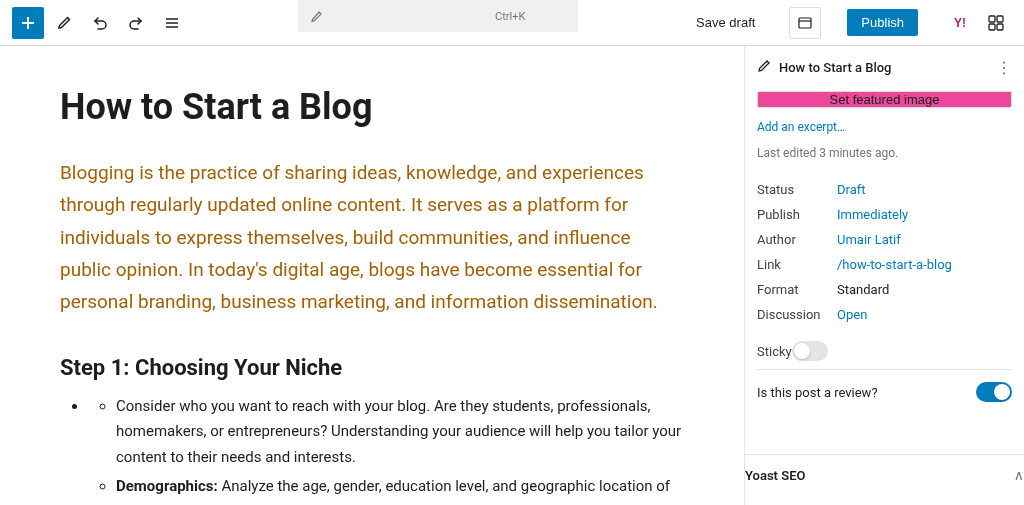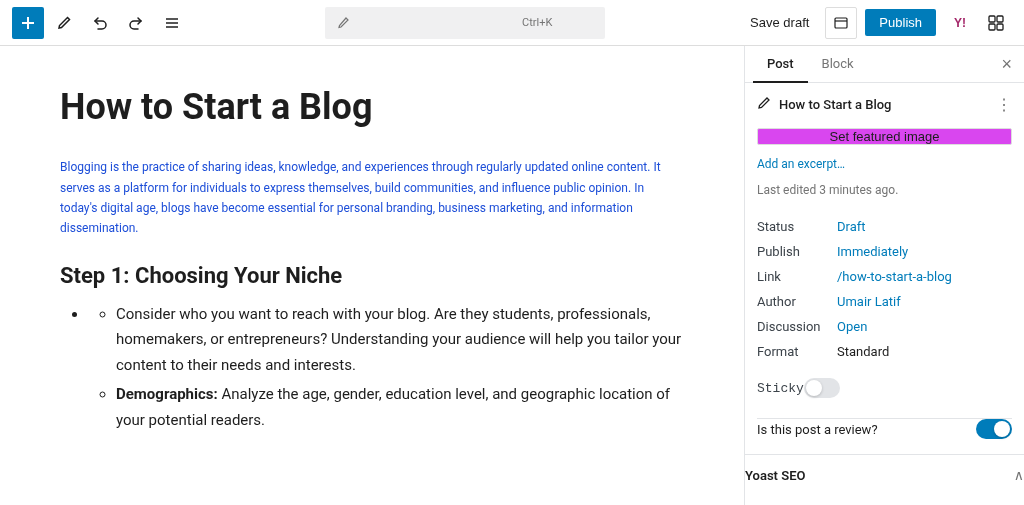--- a/index.html
+++ b/index.html
@@ -1,31 +1,30 @@
 <!DOCTYPE html>
 <html><head>
   <meta charset="utf-8">
   <style>
     * { box-sizing: border-box; margin: 0; padding: 0; }
     body { font-family: -apple-system, BlinkMacSystemFont, 'Segoe UI', Roboto, sans-serif; background: #f0f0f1; height: 505px; overflow: hidden; display: flex; flex-direction: column; }
 
     
     .toolbar {
       display: flex;
-      align-items: center;
       background: #fff;
       border-bottom: 1px solid #ddd;
       padding: 0 12px;
       height: 46px;
       gap: 4px;
       flex-shrink: 0;
     }
     .toolbar-left { display: flex; align-items: center; gap: 4px; }
     .toolbar-center { flex: 1; display: flex; justify-content: center; }
-    .toolbar-right { display: flex; align-items: center; gap: 8px; }
+    .toolbar-right { display: flex; align-items: center; gap: 26px; }
 
     .tool-btn {
       width: 32px; height: 32px;
       border: none; background: none;
       cursor: pointer;
       border-radius: 2px;
       display: flex; align-items: center; justify-content: center;
       color: #1e1e1e;
       font-size: 16px;
     }
@@ -103,24 +102,24 @@
 
     .editor-content h1 {
       font-size: 36px;
       font-weight: 700;
       color: #1e1e1e;
       margin-bottom: 28px;
       line-height: 1.2;
     }
 
     .editor-content p {
-      font-size: 12px;
+      font-size: 19px;
       line-height: 1.7;
-      color: #1d4ed8;
-      margin-bottom: 24px;
+      color: #a16207;
+      margin-bottom: 36px;
     }
 
     .editor-content h2 {
       font-size: 22px;
       font-weight: 700;
       color: #1e1e1e;
       margin-bottom: 14px;
       margin-top: 8px;
     }
 
@@ -205,21 +204,21 @@
       gap: 8px;
       margin-bottom: 12px;
     }
     .post-icon { font-size: 14px; color: #1e1e1e; }
     .post-title-text { font-size: 13px; font-weight: 500; color: #1e1e1e; flex: 1; }
     .more-icon { font-size: 16px; color: #757575; cursor: pointer; }
 
     .featured-image-btn {
       width: 100%;
       border: 1px solid #ddd;
-      background: #d946ef;
+      background: #ec4899;
       font-size: 13px;
       color: #1e1e1e;
       cursor: pointer;
       border-radius: 2px;
       margin-bottom: 12px;
     }
 
     .add-excerpt-link {
       color: #007cba;
       font-size: 12px;
@@ -234,21 +233,21 @@
       line-height: 1.6;
       margin-bottom: 14px;
     }
 
     .meta-table { width: 100%; border-collapse: collapse; margin-bottom: 14px; }
     .meta-table tr td { padding: 5px 0; font-size: 13px; vertical-align: top; margin-top: 28px; }
     .meta-table tr td:first-child { color: #3c434a; width: 80px; }
     .meta-table tr td:last-child { color: #007cba; }
     .meta-table tr td.black-val { color: #1e1e1e; }
 
-    .sticky-row { display: flex; align-items: center; margin-bottom: 20px; font-family: Liberation Mono, monospace; }
+    .sticky-row { display: flex; align-items: center; margin-bottom: 8px; }
     .sticky-label { font-size: 13px; color: #3c434a; }
     .toggle-switch {
       width: 36px; height: 20px;
       background: #e2e4e7;
       border-radius: 10px;
       position: relative;
       cursor: pointer;
     }
     .toggle-knob {
       width: 16px; height: 16px;
@@ -256,20 +255,21 @@
       border-radius: 50%;
       position: absolute;
       top: 2px; left: 2px;
       transition: left 0.2s;
       box-shadow: 0 1px 3px rgba(0,0,0,0.2);
     }
 
     .review-row {
       display: flex; align-items: center;
       border-top: 1px solid #e2e4e7;
+      padding-top: 12px;
       margin-bottom: 0;
     }
     .review-label { font-size: 13px; color: #1e1e1e; flex: 1; }
     .toggle-switch-blue {
       width: 36px; height: 20px;
       background: #007cba;
       border-radius: 10px;
       position: relative;
       cursor: pointer;
     }
@@ -378,25 +378,20 @@
             <li><strong>Demographics:</strong><span> Analyze the age, gender, education level, and geographic location of your potential readers.</span></li>
 
           </ul>
         </li>
       </ul>
     </div>
   </div>
 
   <div class="sidebar">
 
-    <div class="sidebar-tabs">
-      <div class="sidebar-tab active">Post</div>
-      <div class="sidebar-tab">Block</div>
-      <button class="close-btn">×</button>
-    </div>
 
     <div class="sidebar-body">
       
       <div class="post-title-row">
         <span class="post-icon">
           <svg width="14" height="14" viewBox="0 0 14 14" fill="none">
               <path d="M10 2L12 4L4.5 11.5L2 12L2.5 9.5L10 2Z" stroke="#1e1e1e" stroke-width="1.3" fill="none"></path>
             </svg>
         </span>
         <span class="post-title-text">How to Start a Blog</span>
@@ -419,34 +414,34 @@
         <tbody>
             <tr>
           <td>Status</td>
           <td>Draft</td>
         </tr>
         <tr>
           <td>Publish</td>
           <td>Immediately</td>
         </tr>
         <tr>
+          <td>Author</td>
+          <td>Umair Latif</td>
+        </tr>
+        <tr>
           <td>Link</td>
           <td>/how-to-start-a-blog</td>
         </tr>
         <tr>
-          <td>Author</td>
-          <td>Umair Latif</td>
+          <td>Format</td>
+          <td class="black-val">Standard</td>
         </tr>
         <tr>
           <td>Discussion</td>
           <td>Open</td>
-        </tr>
-        <tr>
-          <td>Format</td>
-          <td class="black-val">Standard</td>
         </tr>
       </tbody>
         </table>
 
       
       <div class="sticky-row">
         <span class="sticky-label">Sticky</span>
         <div class="toggle-switch">
           <div class="toggle-knob"></div>
         </div>

